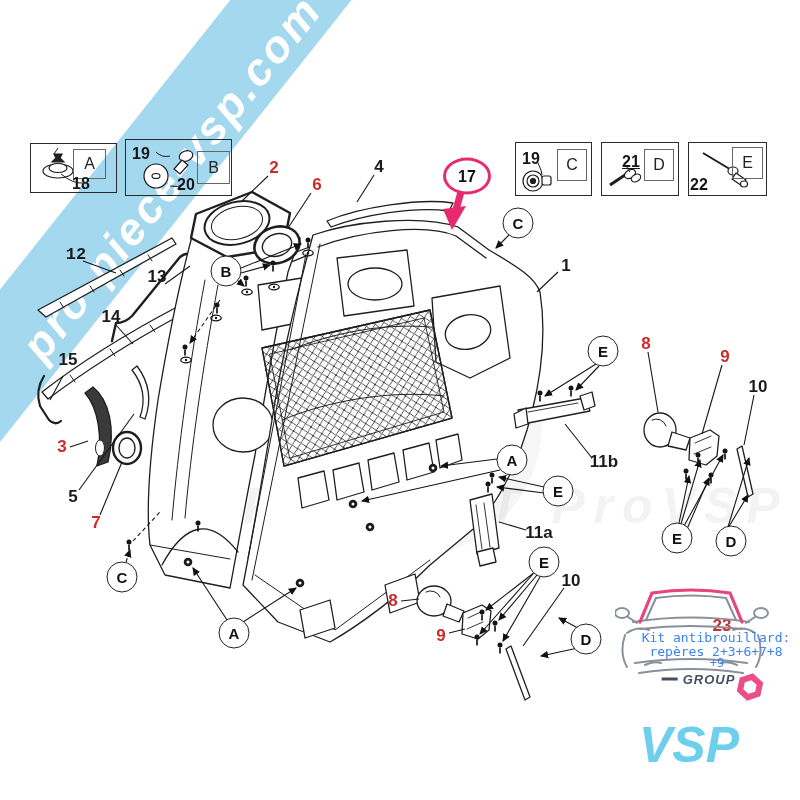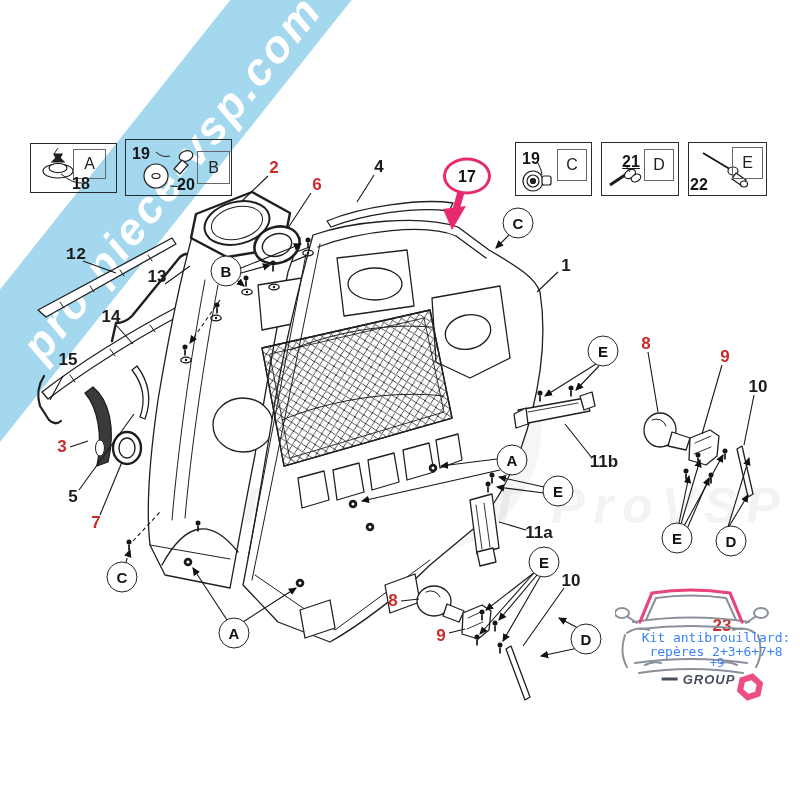--- a/index.html
+++ b/index.html
@@ -424,14 +424,15 @@
     <span class="dash"></span>
     <span>GROUP</span>
     <span class="dash"></span>
   </div>
   <div class="hexwrap">
     <svg width="30" height="30" viewBox="0 0 30 30">
       <polygon points="15,1 27,8 27,22 15,29 3,22 3,8" fill="#ec4f86" transform="rotate(12 15 15)"></polygon>
       <polygon points="15,8 21,11.5 21,18.5 15,22 9,18.5 9,11.5" fill="#ffffff" transform="rotate(12 15 15)"></polygon>
     </svg>
   </div>
+  <div class="brand-vsp">VSP</div>
 
 </div>
 
 </body></html>

